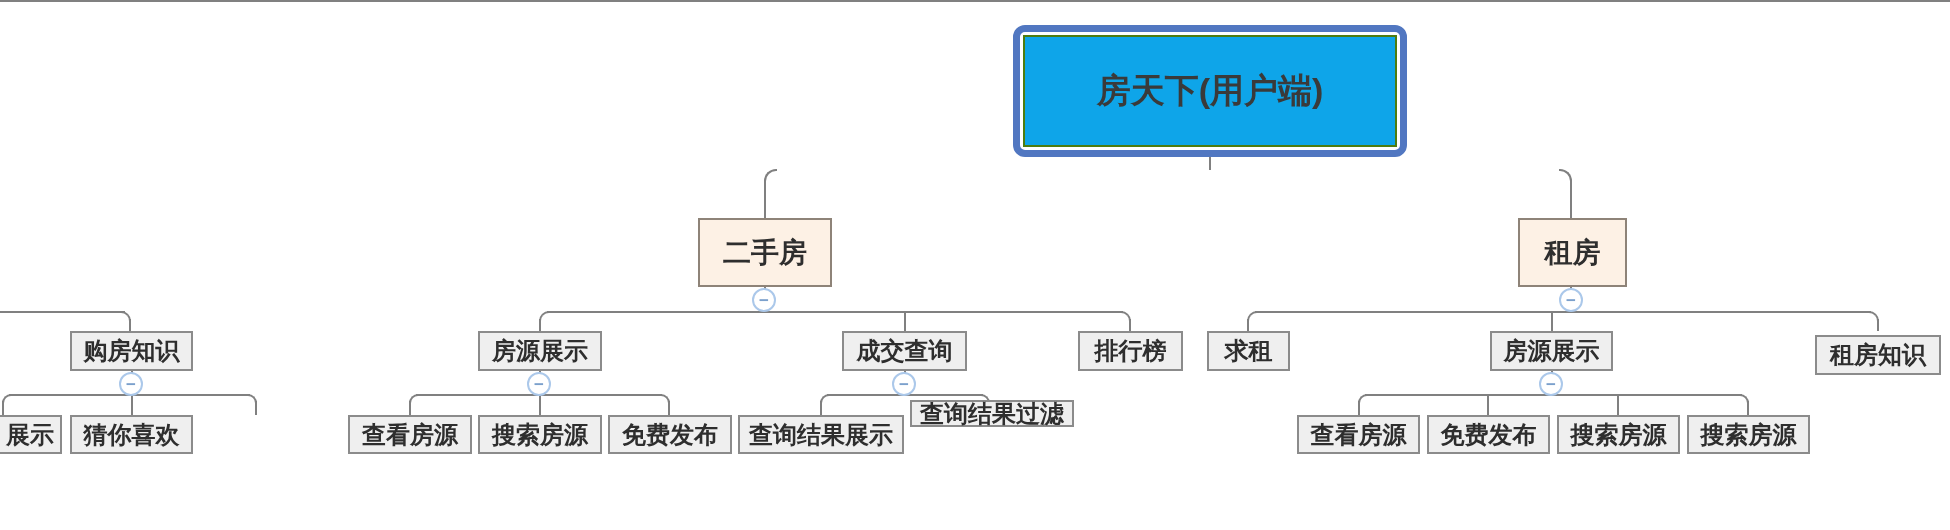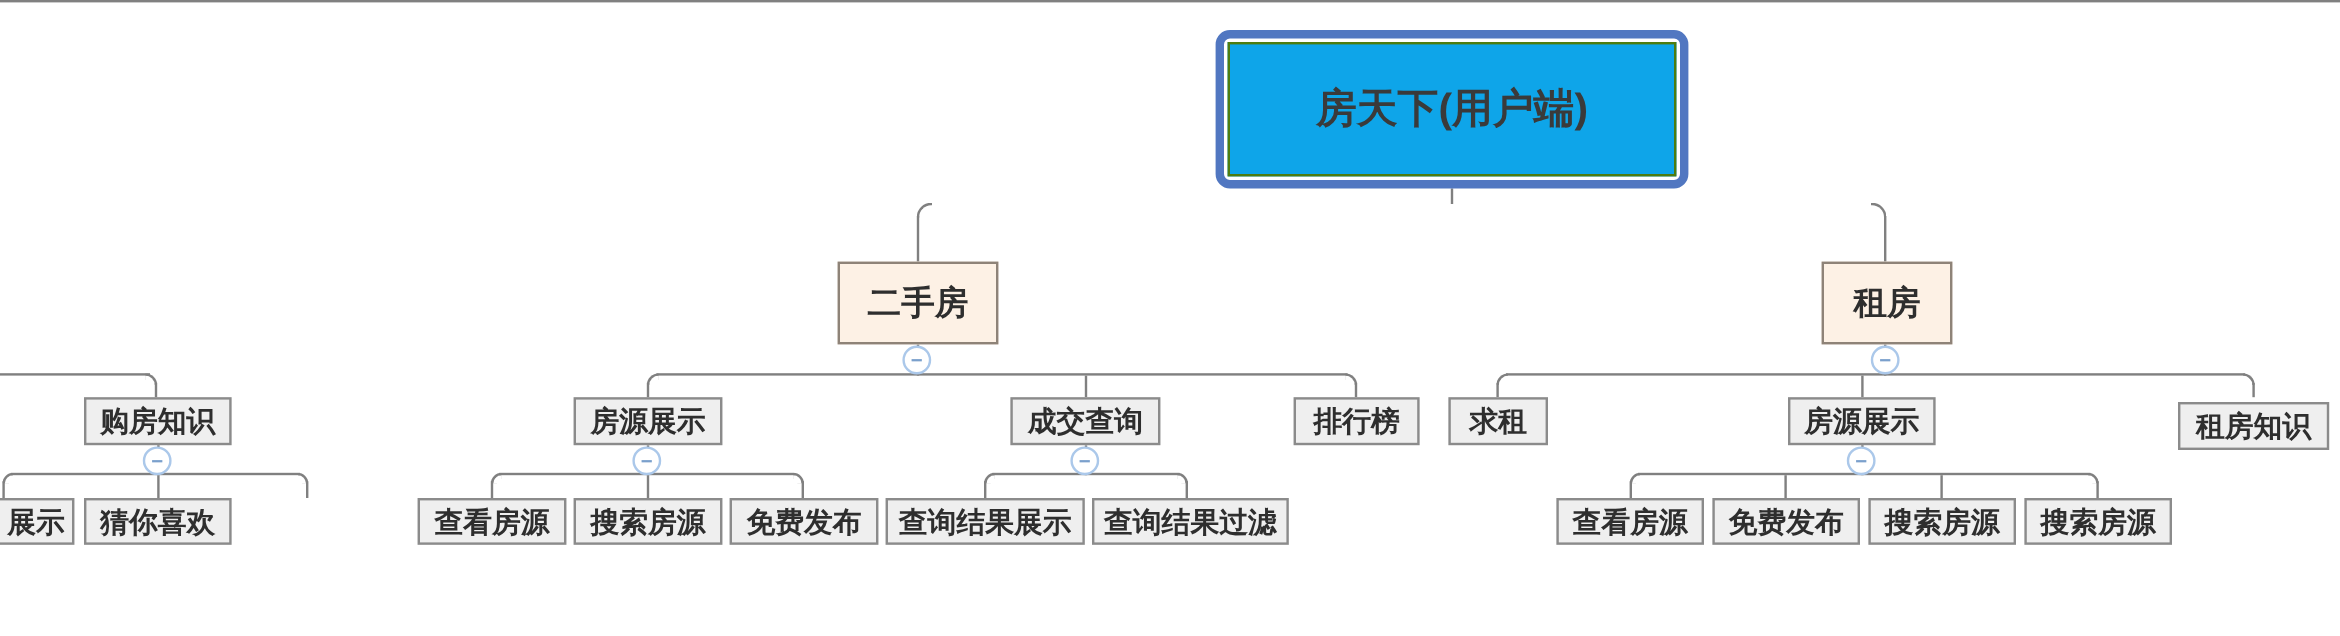--- a/index.html
+++ b/index.html
@@ -119,20 +119,20 @@
   <div class="node mid" style="left:1815px;top:335px;width:126px;height:40px">租房知识</div>
 
   <div class="node leaf clipped" style="left:-58px;top:415px;width:120px;height:39px">展示</div>
   <div class="node leaf" style="left:70px;top:415px;width:123px;height:39px">猜你喜欢</div>
 
   <div class="node leaf" style="left:348px;top:415px;width:124px;height:39px">查看房源</div>
   <div class="node leaf" style="left:478px;top:415px;width:124px;height:39px">搜索房源</div>
   <div class="node leaf" style="left:608px;top:415px;width:124px;height:39px">免费发布</div>
 
   <div class="node leaf" style="left:738px;top:415px;width:166px;height:39px">查询结果展示</div>
-  <div class="node leaf" style="left:910px;top:415px;width:164px;height:39px">查询结果过滤</div>
+  <div class="node leaf" style="left:910px;top:400px;width:164px;height:27px">查询结果过滤</div>
 
   <div class="node leaf" style="left:1297px;top:415px;width:123px;height:39px">查看房源</div>
   <div class="node leaf" style="left:1427px;top:415px;width:123px;height:39px">免费发布</div>
   <div class="node leaf" style="left:1557px;top:415px;width:123px;height:39px">搜索房源</div>
   <div class="node leaf" style="left:1687px;top:415px;width:123px;height:39px">搜索房源</div>
 
 </div>
 
 </body></html>

